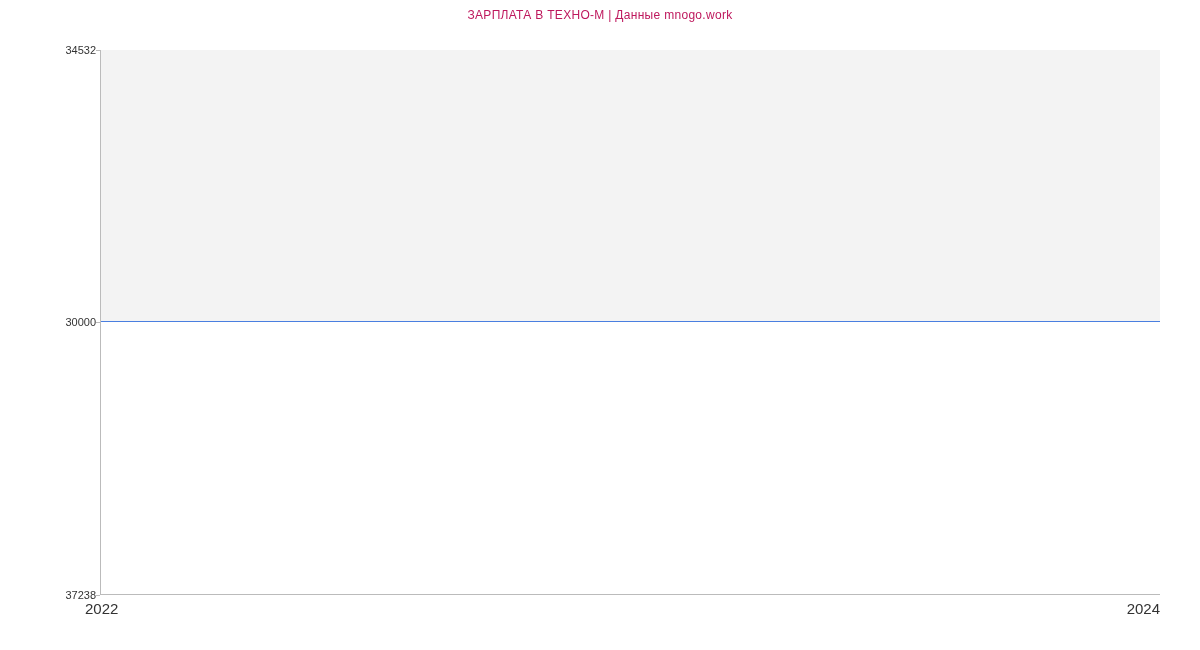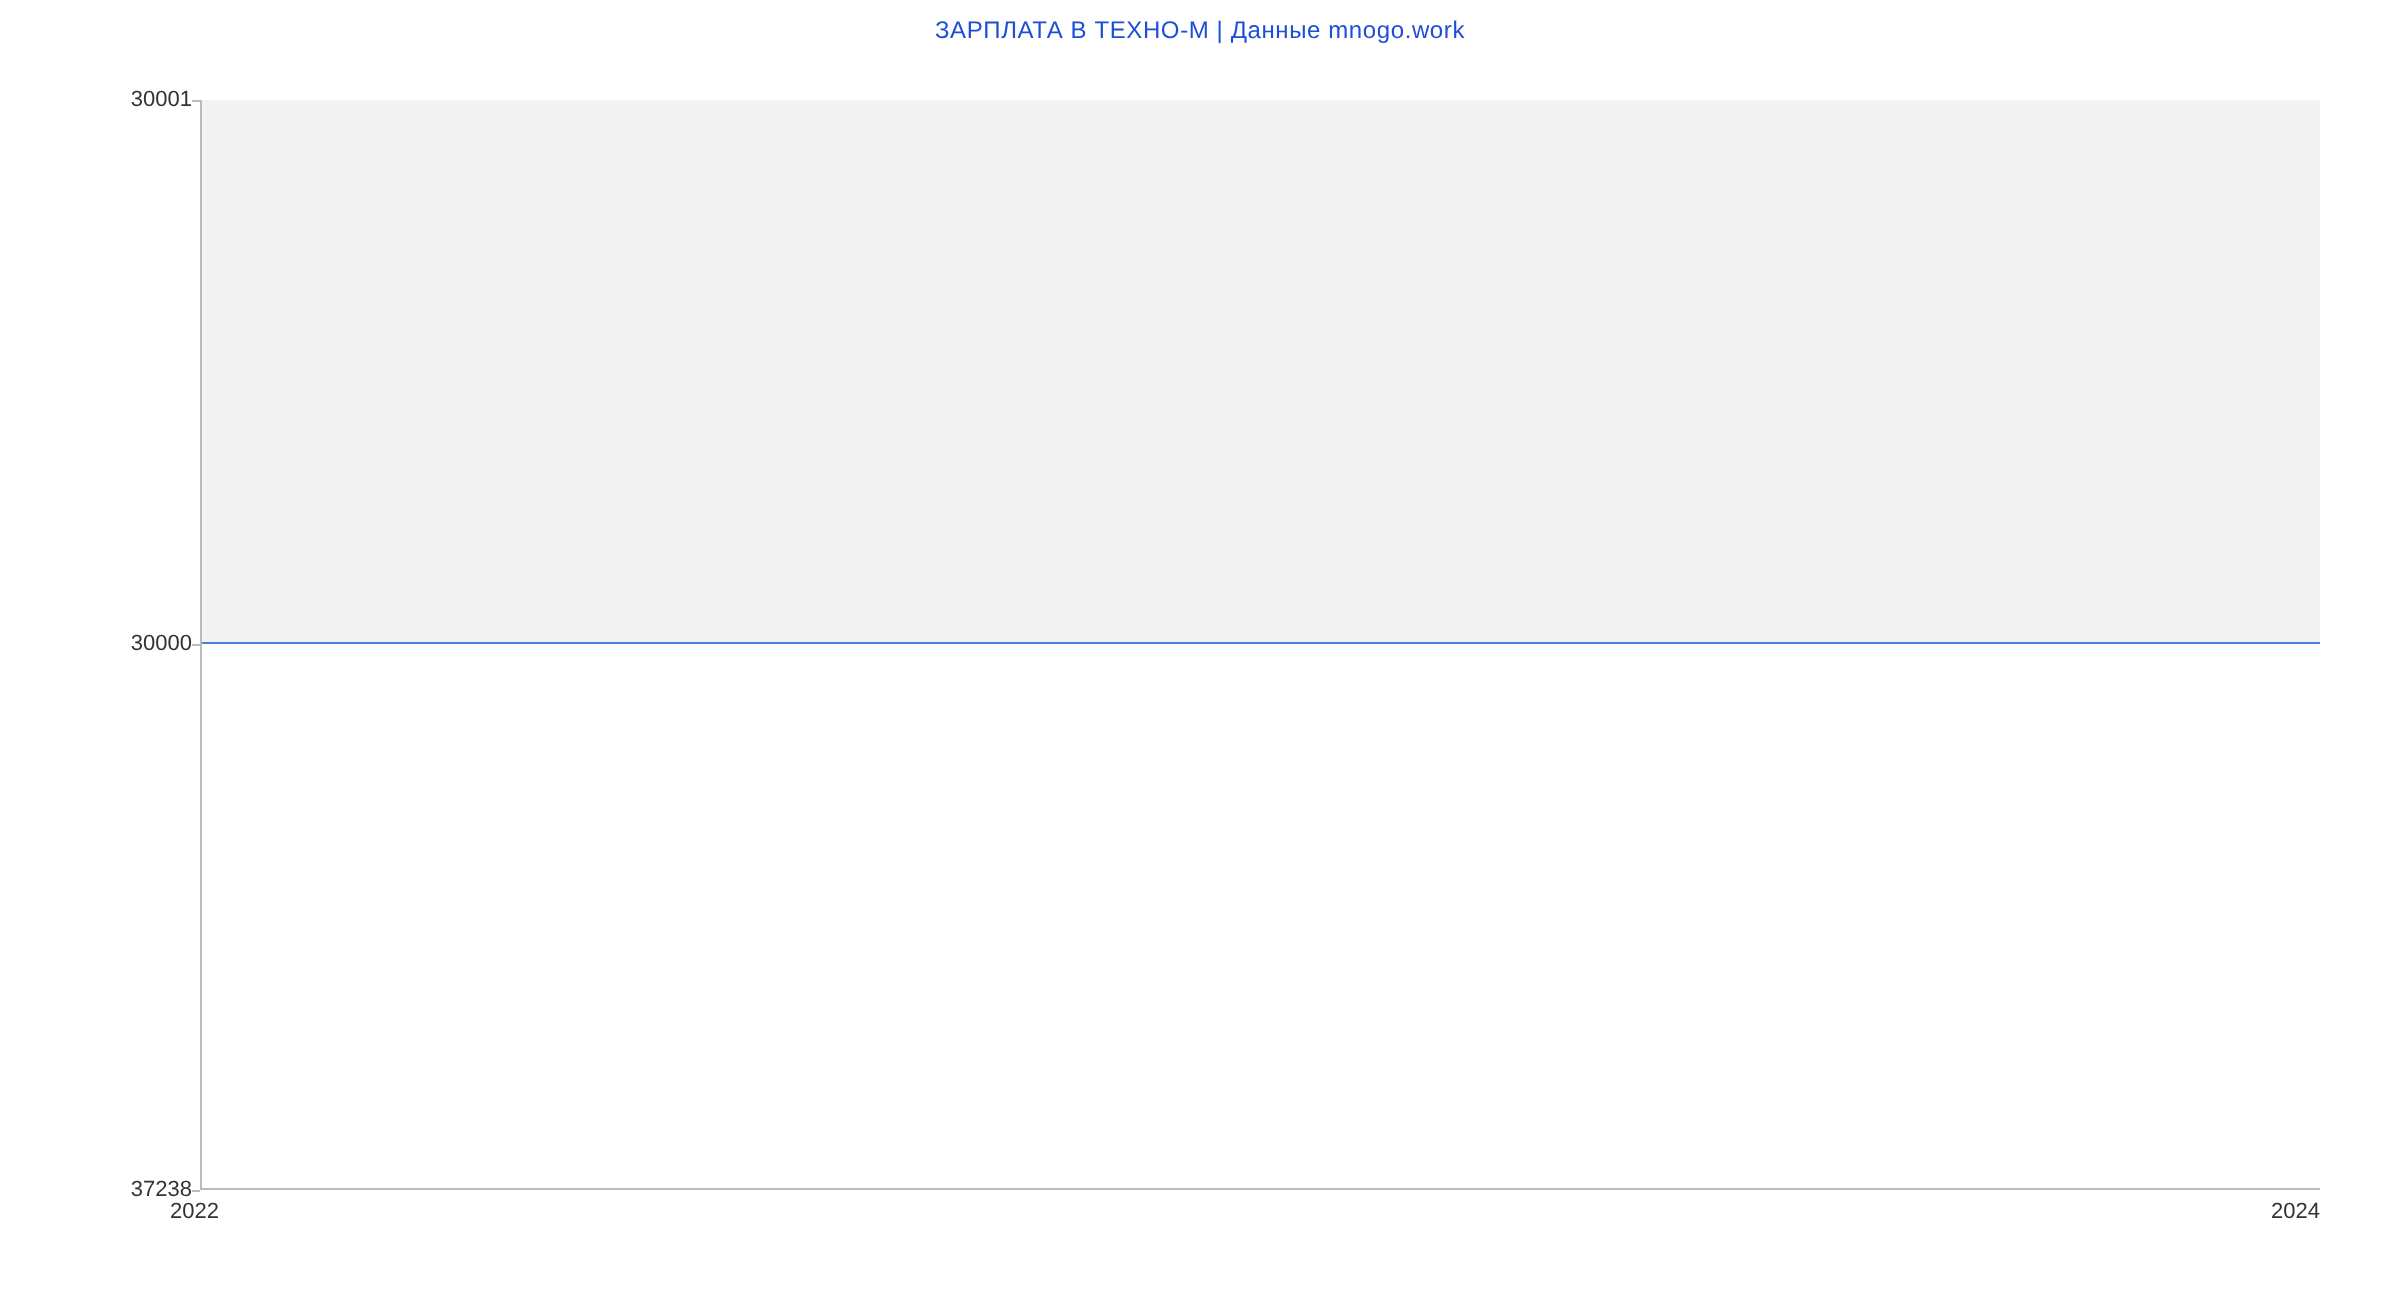--- a/index.html
+++ b/index.html
@@ -10,21 +10,21 @@
       font-family: Verdana, Geneva, sans-serif;
       position: relative;
     }
     .chart-title {
       position: absolute;
       top: 8px;
       left: 0;
       width: 100%;
       text-align: center;
       font-size: 12px;
-      color: #1d4ed8;
+      color: #be185d;
       letter-spacing: 0.3px;
     }
     .plot-area {
       position: absolute;
       left: 100px;
       top: 50px;
       width: 1060px;
       height: 545px;
       border-left: 1px solid #bbb;
       border-bottom: 1px solid #bbb;
@@ -55,35 +55,35 @@
     .y-tick-mark {
       position: absolute;
       left: 96px;
       width: 4px;
       height: 1px;
       background: #bbb;
     }
     .x-tick {
       position: absolute;
       top: 600px;
-      font-size: 11px;
+      font-size: 15px;
       color: #333;
     }
   </style>
 </head>
 <body>
 
 <div class="chart-title">ЗАРПЛАТА В ТЕХНО-М | Данные mnogo.work</div>
 
 <div class="plot-area">
   <div class="fill-region"></div>
   <div class="line-series"></div>
 </div>
 
-<div class="y-tick" style="top: 50px;">30001</div>
+<div class="y-tick" style="top: 50px;">34532</div>
 <div class="y-tick-mark" style="top: 50px;"></div>
 
 <div class="y-tick" style="top: 322px; text-align: right;">30000</div>
 <div class="y-tick-mark" style="top: 322px;"></div>
 
 <div class="y-tick" style="top: 595px;">37238</div>
 <div class="y-tick-mark" style="top: 595px;"></div>
 
 <div class="x-tick" style="left: 85px;">2022</div>
 <div class="x-tick" style="right: 40px;">2024</div>

